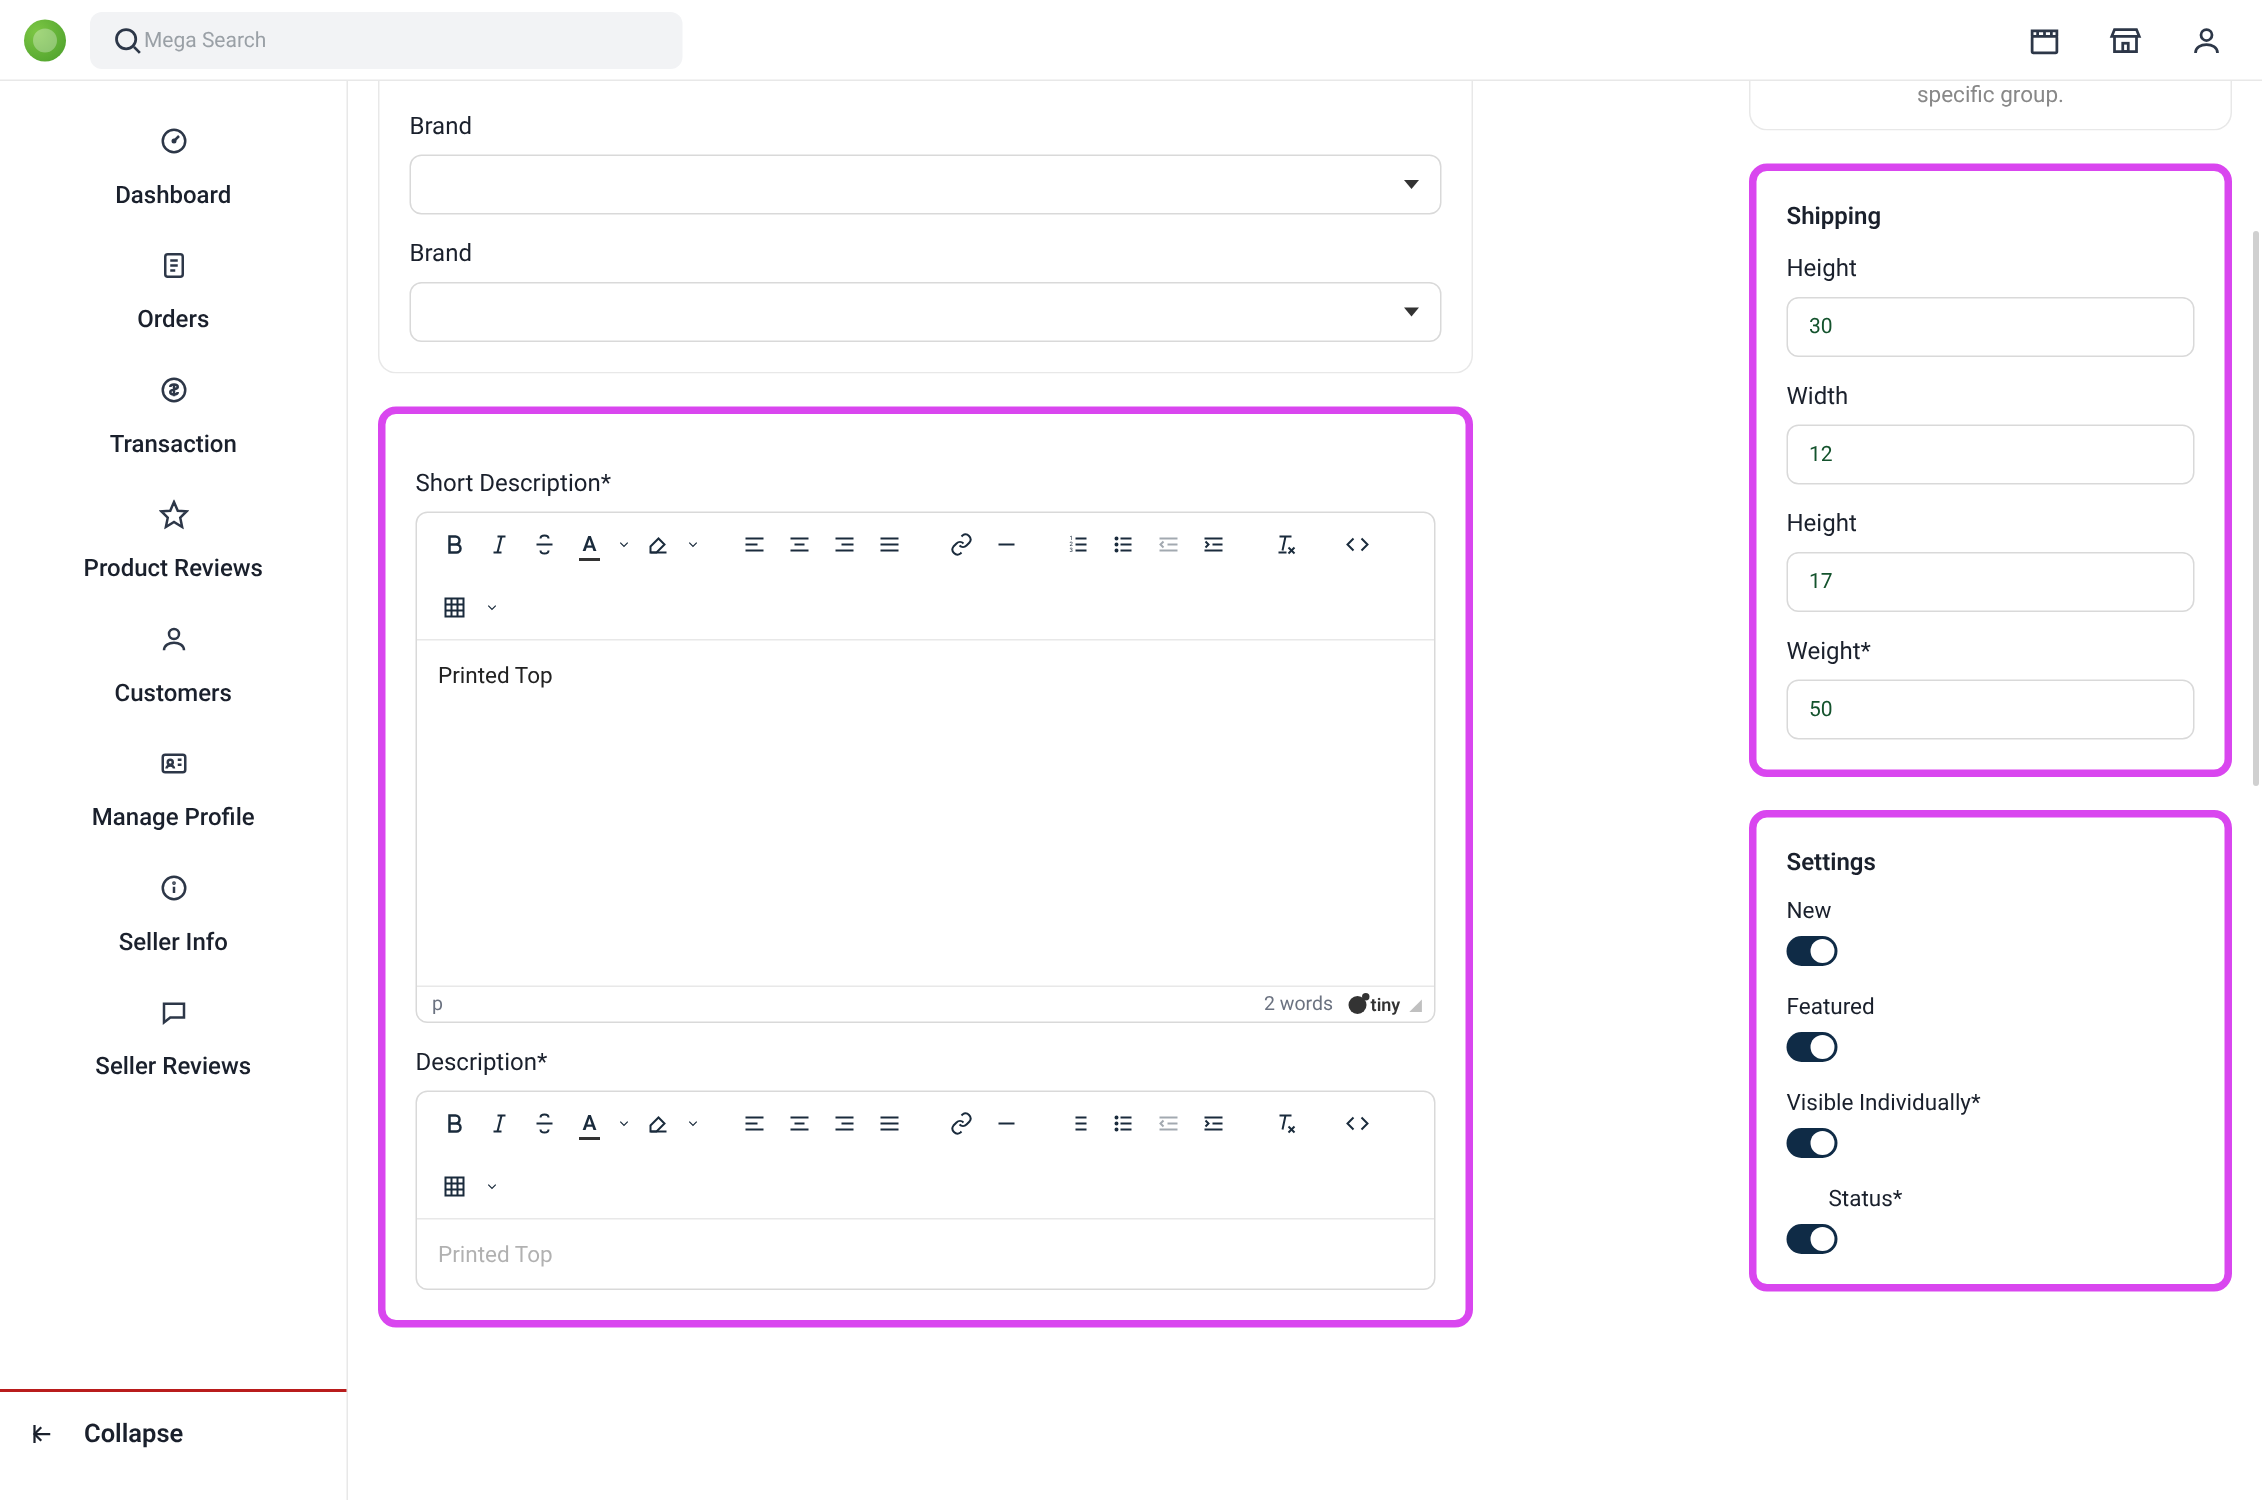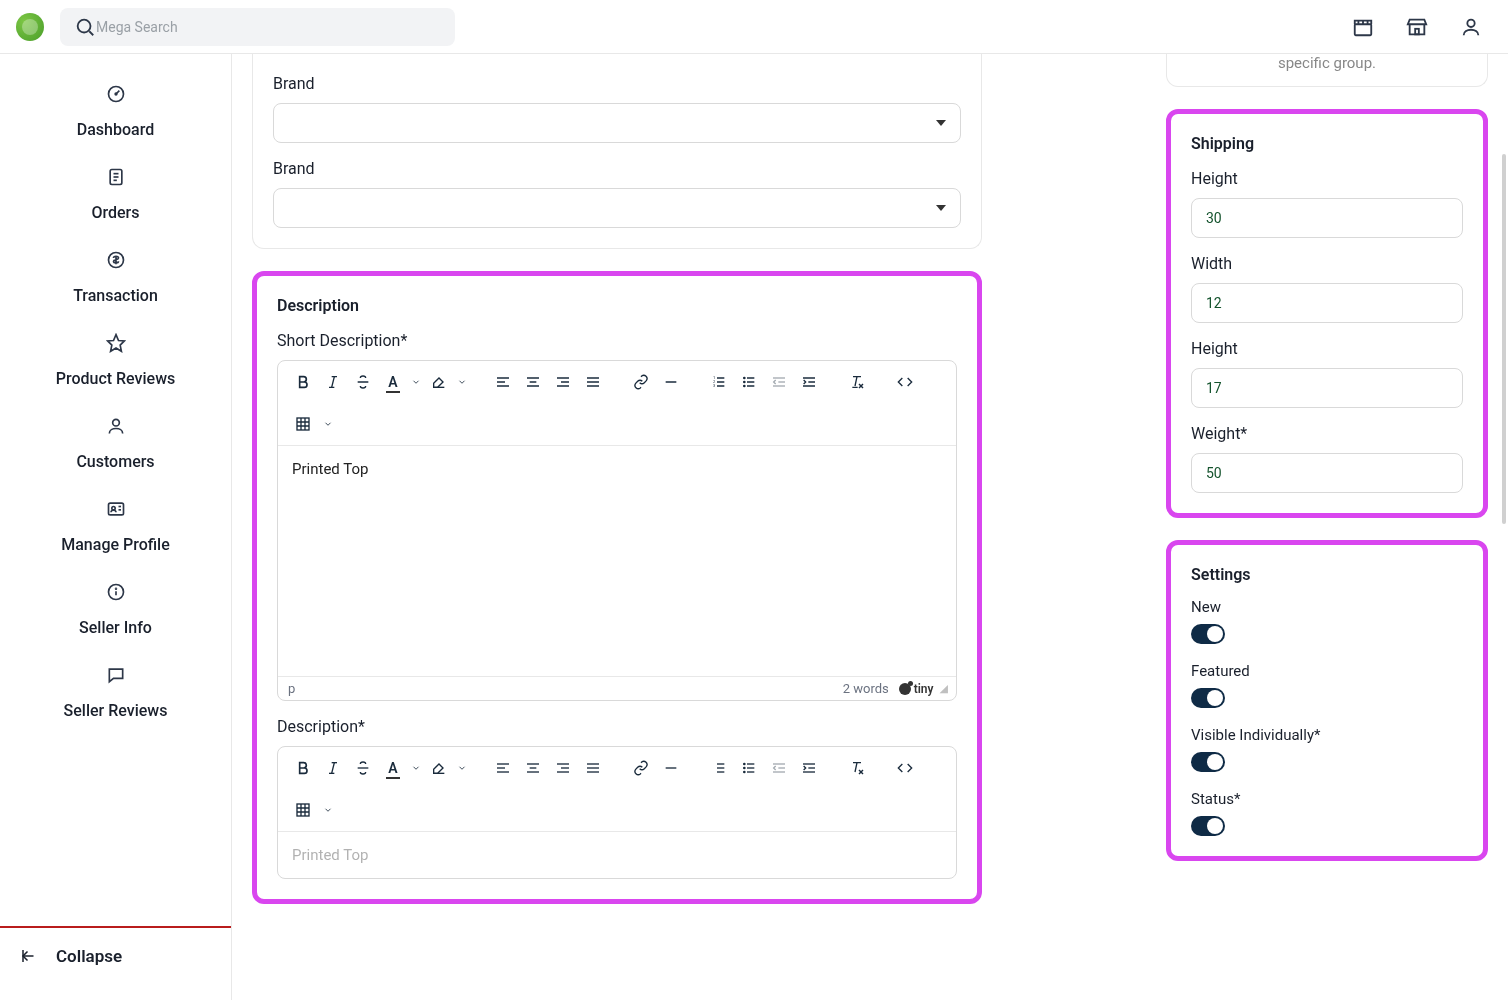--- a/index.html
+++ b/index.html
@@ -172,21 +172,20 @@
             <span class="caret"></span>
           </div>
           <label class="flbl">Brand</label>
           <div class="select">
             <span></span>
             <span class="caret"></span>
           </div>
         </div>
 
         <div class="card">
-          <div class="card-title">Description</div>
 
           <label class="flbl">Short Description*</label>
           <div class="editor-box">
             <div class="tb-row">
               <div class="tgrp">
                 <div class="tbtn">
                     <svg width="16" height="16" viewBox="0 0 24 24" fill="currentColor">
                       <path d="M7 4h6a4 4 0 0 1 0 8H7zM7 12h7a4 4 0 0 1 0 8H7z" fill="none" stroke="currentColor" stroke-width="2.5"></path>
                     </svg>
                   </div>
@@ -550,21 +549,21 @@
                 <div class="knob"></div>
               </div>
           </div>
           <div class="setting-row">
             <div style="font-size:15px;">Visible Individually*</div>
             <div class="toggle">
                 <div class="knob"></div>
               </div>
           </div>
           <div class="setting-row">
-            <div style="font-size:15px;">Status*</div>
+            <div style="font-size:15px;margin-left:28px;">Status*</div>
             <div class="toggle">
                 <div class="knob"></div>
               </div>
           </div>
         </div>
       </div>
 
     </div>
   </div>
 </div>

